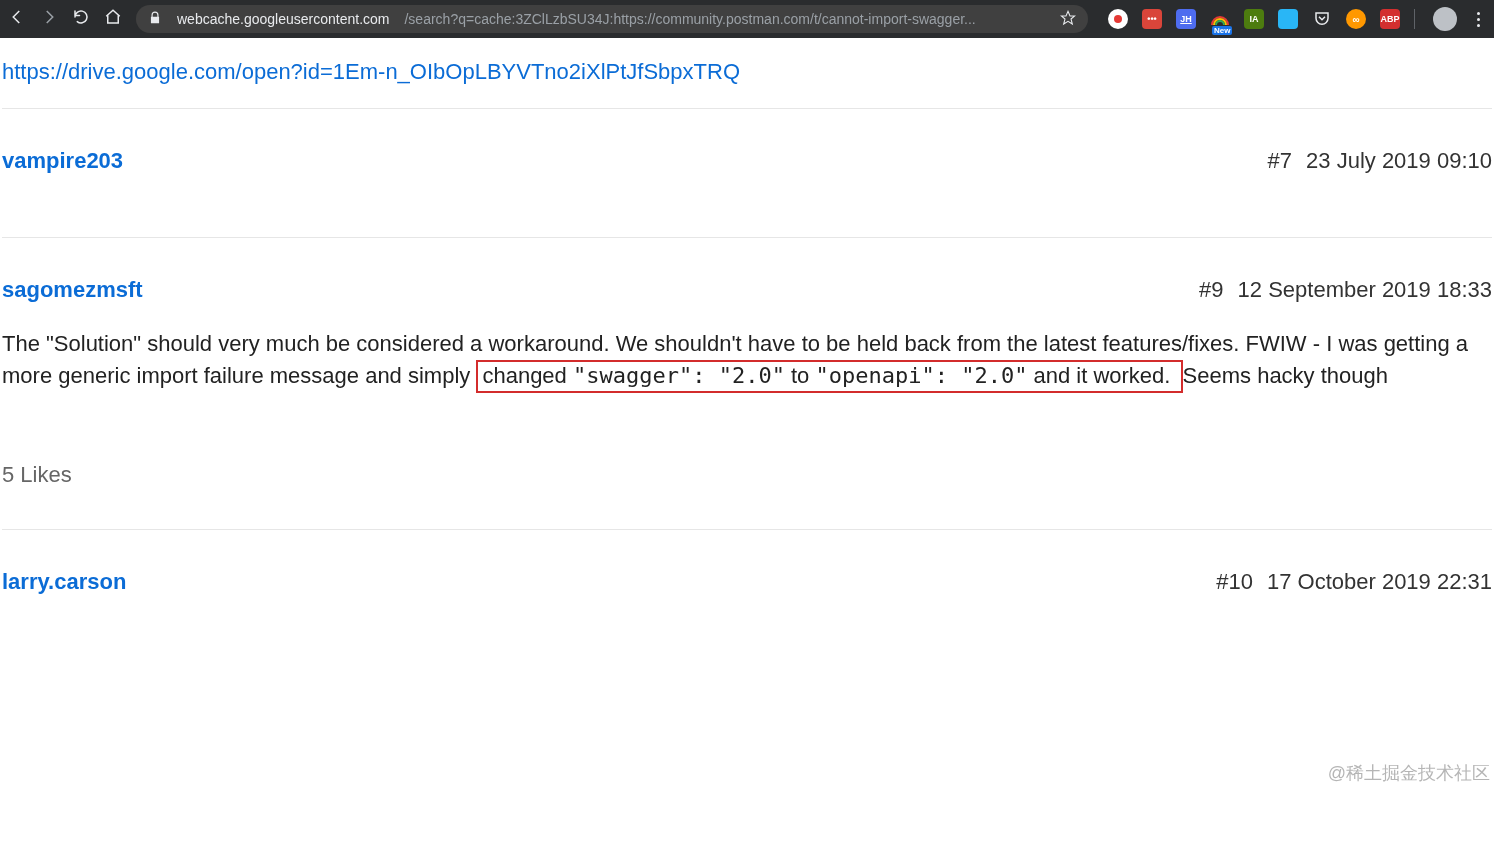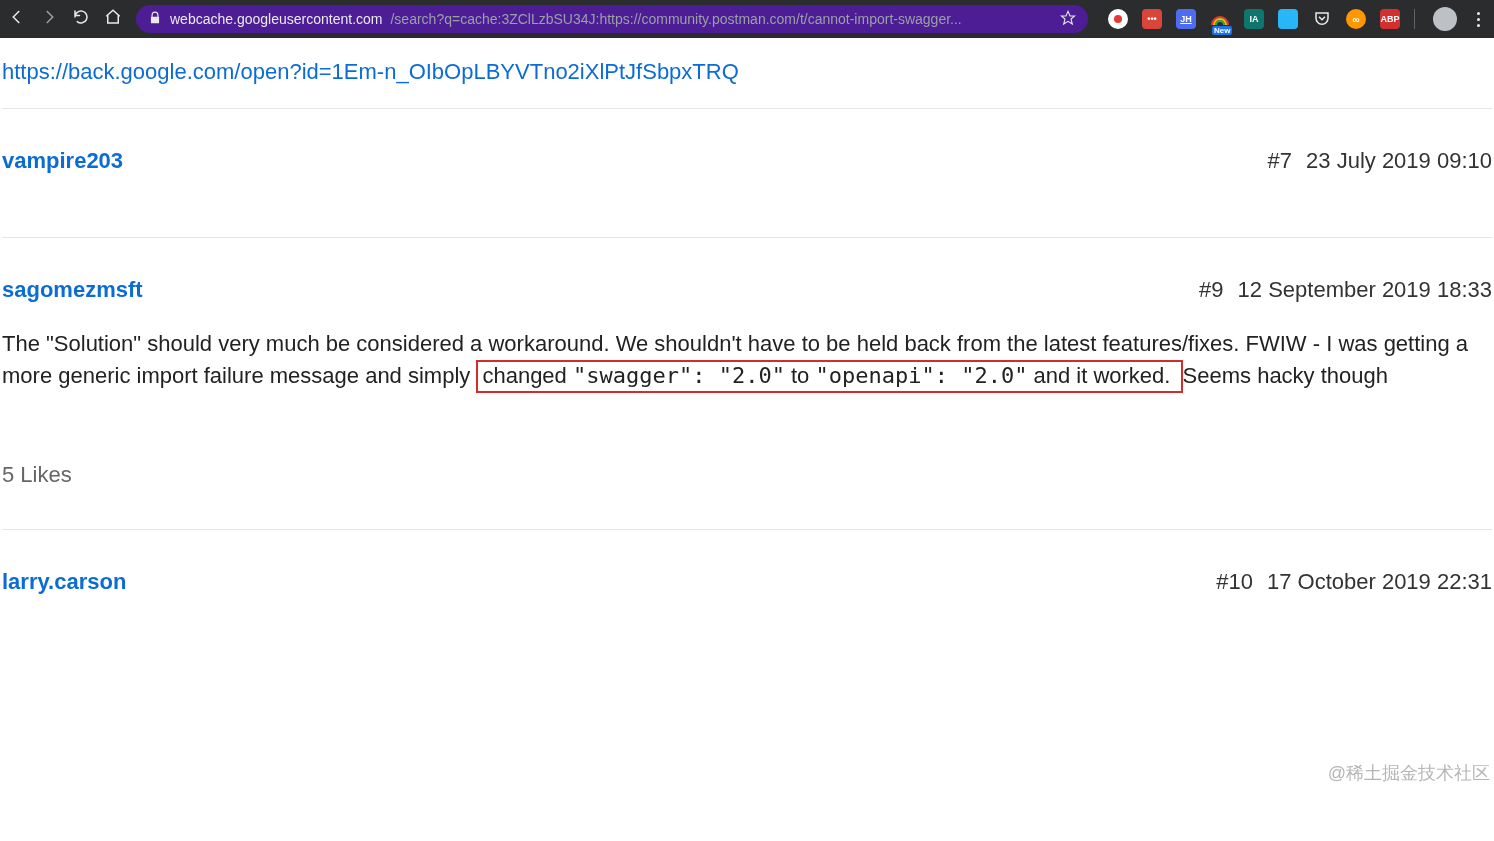--- a/index.html
+++ b/index.html
@@ -2,21 +2,21 @@
 <html><head>
 <meta charset="utf-8">
 <style>
   * { box-sizing: border-box; margin: 0; padding: 0; }
   html, body { width: 1494px; height: 841px; font-family: -apple-system, BlinkMacSystemFont, "Segoe UI", Helvetica, Arial, sans-serif; background: #fff; color: #222; overflow: hidden; }
   
   .chrome-bar { height: 38px; background: #2a2c2e; display: flex; align-items: center; padding: 0 8px; gap: 14px; color: #bfc2c5; }
   .nav-icons { display: flex; align-items: center; gap: 14px; }
   .nav-icons svg { width: 18px; height: 18px; stroke: #9aa0a6; fill: none; stroke-width: 2; }
   .nav-icons .enabled svg { stroke: #e8eaed; }
-  .addr { flex: 1; height: 28px; background: #4c1d95; border-radius: 14px; display: flex; align-items: center; padding: 0 12px; font-size: 14px; overflow: hidden; white-space: nowrap; gap: 8px; }
+  .addr { flex: 1; height: 28px; background: #404040; border-radius: 14px; display: flex; align-items: center; padding: 0 12px; font-size: 14px; overflow: hidden; white-space: nowrap; gap: 15px; }
   .addr .lock svg { width: 14px; height: 14px; fill: #e8eaed; }
   .addr .url-host { color: #e8eaed; }
   .addr .url-path { color: #9aa0a6; }
   .addr .star { margin-left: auto; }
   .addr .star svg { width: 16px; height: 16px; stroke: #e8eaed; fill: none; stroke-width: 1.6; }
   .ext-strip { display: flex; align-items: center; gap: 14px; padding-left: 6px; }
   .ext { width: 20px; height: 20px; border-radius: 4px; display: flex; align-items: center; justify-content: center; font-size: 9px; font-weight: 700; color: #fff; position: relative; }
   .ext.circle { border-radius: 50%; }
   .ext .badge { position: absolute; bottom: -6px; left: 2px; background: #1a73e8; color: #fff; font-size: 8px; padding: 0 2px; border-radius: 2px; font-weight: 600; }
   .avatar { width: 24px; height: 24px; border-radius: 50%; background: #bdc1c6; margin-left: 4px; }
@@ -80,21 +80,21 @@
         <span>JH</span>
       </div>
     <div class="ext" style="position:relative;">
       <svg width="20" height="20" viewBox="0 0 20 20">
           <path d="M2 16a8 8 0 0 1 16 0" fill="none" stroke="#e53935" stroke-width="2"></path>
           <path d="M4 16a6 6 0 0 1 12 0" fill="none" stroke="#fbbc04" stroke-width="2"></path>
           <path d="M6 16a4 4 0 0 1 8 0" fill="none" stroke="#34a853" stroke-width="2"></path>
         </svg>
       <span class="badge">New</span>
     </div>
-    <div class="ext" style="background:#0f766e;">
+    <div class="ext" style="background:#4d7c0f;">
         <span>IA</span>
       </div>
     <div class="ext" style="background:#29b6f6;"></div>
     <div class="ext">
         <svg width="18" height="18" viewBox="0 0 24 24" fill="none" stroke="#e8eaed" stroke-width="2">
           <path d="M4 4h16v7a8 8 0 0 1-16 0V4z"></path>
           <polyline points="8 9 12 13 16 9"></polyline>
         </svg>
       </div>
     <div class="ext circle" style="background:#ff9800;">
@@ -109,21 +109,21 @@
         <span></span>
         <span></span>
         <span></span>
       </div>
   </div>
 </div>
 
 <div class="page">
 
   <div class="top-frag">
-    <a href="#">https://back.google.com/open?id=1Em-n_OIbOpLBYVTno2iXlPtJfSbpxTRQ</a>
+    <a href="#">https://drive.google.com/open?id=1Em-n_OIbOpLBYVTno2iXlPtJfSbpxTRQ</a>
   </div>
 
   <div class="post">
     <div class="post-head">
       <span class="username">vampire203</span>
       <span class="meta">
         <span class="num">#7</span>
         <span>23 July 2019 09:10</span>
       </span>
     </div>

